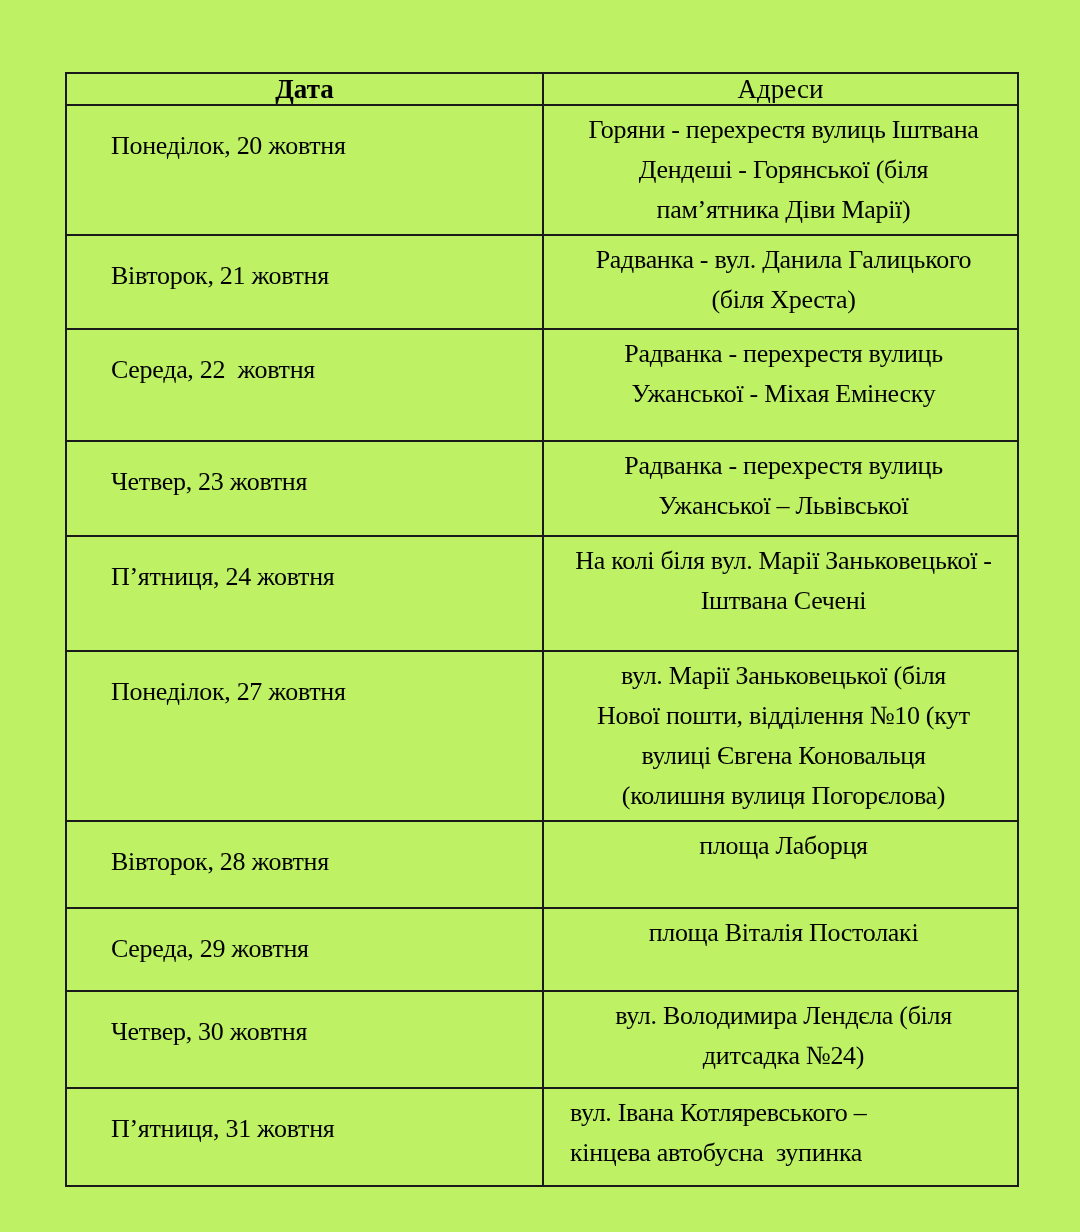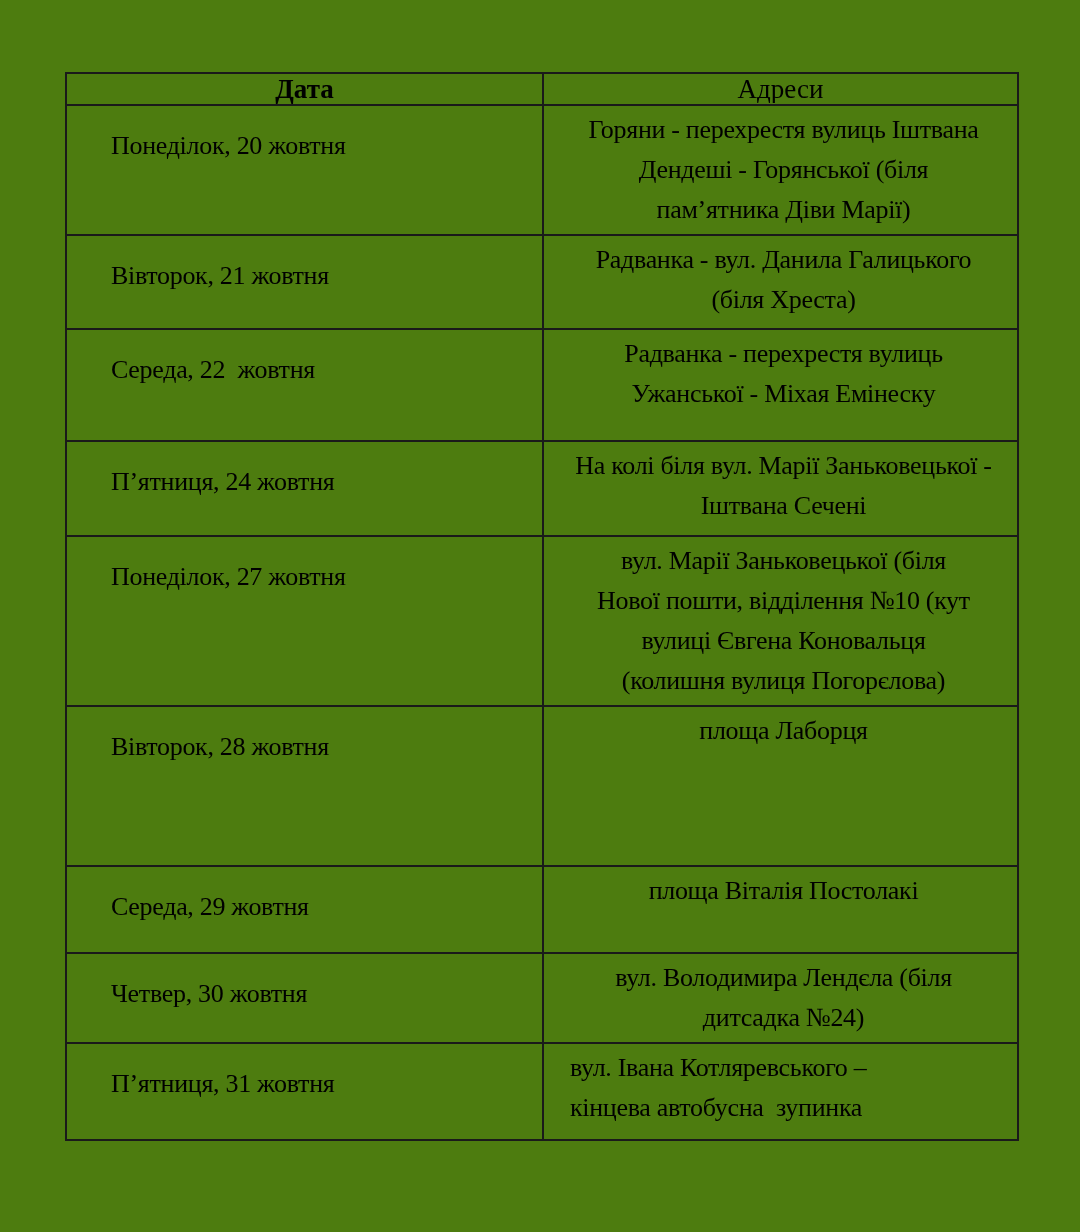--- a/index.html
+++ b/index.html
@@ -13,21 +13,21 @@
     height: 1232px;
     font-family: "Liberation Serif", "DejaVu Serif", serif;
     color: #000000;
     position: relative;
   }
   .page {
     position: absolute;
     left: 0; top: 0;
     width: 1080px;
     height: 1232px;
-    background: #4d7c0f;
+    background: #bef264;
   }
   table.schedule {
     position: absolute;
     left: 65px;
     top: 72px;
     width: 952px;
     border-collapse: collapse;
     table-layout: fixed;
   }
   col.col-date    { width: 477px; }
@@ -103,20 +103,25 @@
         <td class="date-cell">Вівторок, 21 жовтня</td>
         <td class="address-cell">Радванка - вул. Данила Галицького
 (біля Хреста)</td>
       </tr>
       <tr>
         <td class="date-cell">Середа, 22  жовтня</td>
         <td class="address-cell">Радванка - перехрестя вулиць
 Ужанської - Міхая Емінеску</td>
       </tr>
       <tr>
+        <td class="date-cell">Четвер, 23 жовтня</td>
+        <td class="address-cell">Радванка - перехрестя вулиць
+Ужанської – Львівської</td>
+      </tr>
+      <tr>
         <td class="date-cell">П’ятниця, 24 жовтня</td>
         <td class="address-cell">На колі біля вул. Марії Заньковецької -
 Іштвана Сечені</td>
       </tr>
       <tr>
         <td class="date-cell">Понеділок, 27 жовтня</td>
         <td class="address-cell">вул. Марії Заньковецької (біля
 Нової пошти, відділення №10 (кут
 вулиці Євгена Коновальця
 (колишня вулиця Погорєлова)</td>

